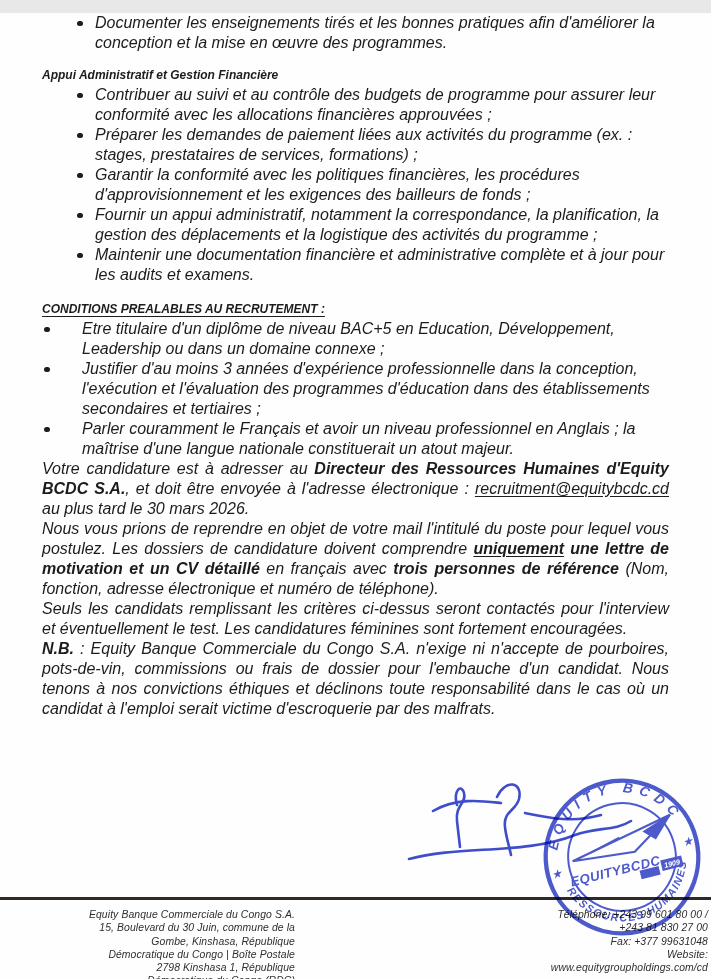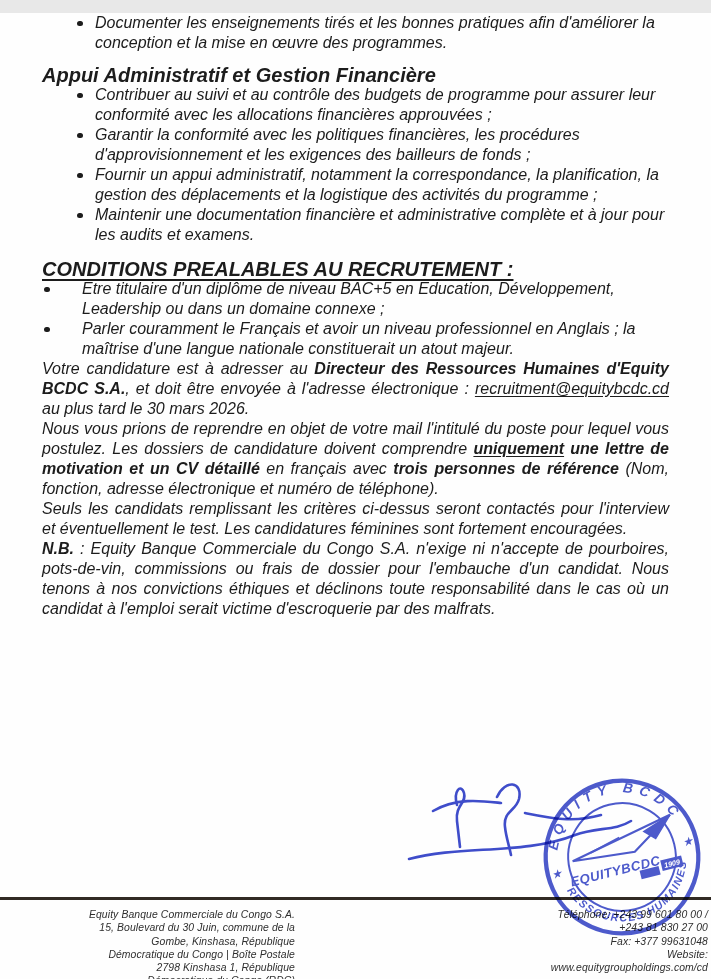--- a/index.html
+++ b/index.html
@@ -2,21 +2,21 @@
 <html><head>
 <meta charset="utf-8">
 <style>
   html,body{margin:0;padding:0;background:#e8e8e8;}
   .page{
     position:relative;width:711px;height:979px;background:#fefefe;overflow:hidden;
     font-family:"Liberation Sans",sans-serif;color:#1c1c1c;
     font-size:16px;line-height:20px;margin:13px auto;font-style:italic;
   }
   .content{position:absolute;left:42px;top:0;width:627px;}
-  h3{font-size:20px;line-height:20px;margin:0;font-weight:bold;}
+  h3{font-size:12px;line-height:20px;margin:0;font-weight:bold;}
   h3.und{text-decoration:underline;text-underline-offset:3px;}
   ul.list{list-style:none;margin:0;padding:0;text-align:left;}
   ul.list li{position:relative;}
   ul.indent-a li{padding-left:53px;}
   ul.indent-b li{padding-left:40px;}
   ul.list li::before{content:"";position:absolute;width:5.5px;height:5.5px;border-radius:50%;background:#1c1c1c;top:7.5px;}
   ul.indent-a li::before{left:35px;}
   ul.indent-b li::before{left:2px;}
   p.para{margin:0;text-align:justify;}
   .bold{font-weight:bold;}
@@ -39,29 +39,31 @@
   <div class="content">
 
     <ul class="list indent-a mt4">
       <li><span>Documenter les enseignements tirés et les bonnes pratiques afin d'améliorer la conception et la mise en œuvre des programmes.</span></li>
     </ul>
 
     <h3 class="mt12">Appui Administratif et Gestion Financière</h3>
 
     <ul class="list indent-a mt12">
       <li><span>Contribuer au suivi et au contrôle des budgets de programme pour assurer leur conformité avec les allocations financières approuvées ;</span></li>
+      <li><span>Préparer les demandes de paiement liées aux activités du programme (ex. : stages, prestataires de services, formations) ;</span></li>
       <li><span>Garantir la conformité avec les politiques financières, les procédures d'approvisionnement et les exigences des bailleurs de fonds ;</span></li>
       <li><span>Fournir un appui administratif, notamment la correspondance, la planification, la gestion des déplacements et la logistique des activités du programme ;</span></li>
       <li><span>Maintenir une documentation financière et administrative complète et à jour pour les audits et examens.</span></li>
     </ul>
 
     <h3 class="und mt14">CONDITIONS PREALABLES AU RECRUTEMENT :</h3>
 
     <ul class="list indent-b mt12">
       <li><span>Etre titulaire d'un diplôme de niveau BAC+5 en Education, Développement, Leadership ou dans un domaine connexe ;</span></li>
+      <li><span>Justifier d'au moins 3 années d'expérience professionnelle dans la conception, l'exécution et l'évaluation des programmes d'éducation dans des établissements secondaires et tertiaires ;</span></li>
       <li><span>Parler couramment le Français et avoir un niveau professionnel en Anglais ; la maîtrise d'une langue nationale constituerait un atout majeur.</span></li>
     </ul>
 
     <p class="para mt8">
       <span>Votre candidature est à adresser au </span><span class="bold">Directeur des Ressources Humaines d'Equity BCDC S.A.</span><span>, et doit être envoyée à l'adresse électronique : </span><span class="undl">recruitment@equitybcdc.cd</span><span> au plus tard le 30 mars 2026.</span>
     </p>
 
     <p class="para mt12">
       <span>Nous vous prions de reprendre en objet de votre mail l'intitulé du poste pour lequel vous postulez. Les dossiers de candidature doivent comprendre </span><span class="bold undl">uniquement</span><span class="bold"> une lettre de motivation et un CV détaillé</span><span> en français avec </span><span class="bold">trois personnes de référence</span><span> (Nom, fonction, adresse électronique et numéro de téléphone).</span>
     </p>

